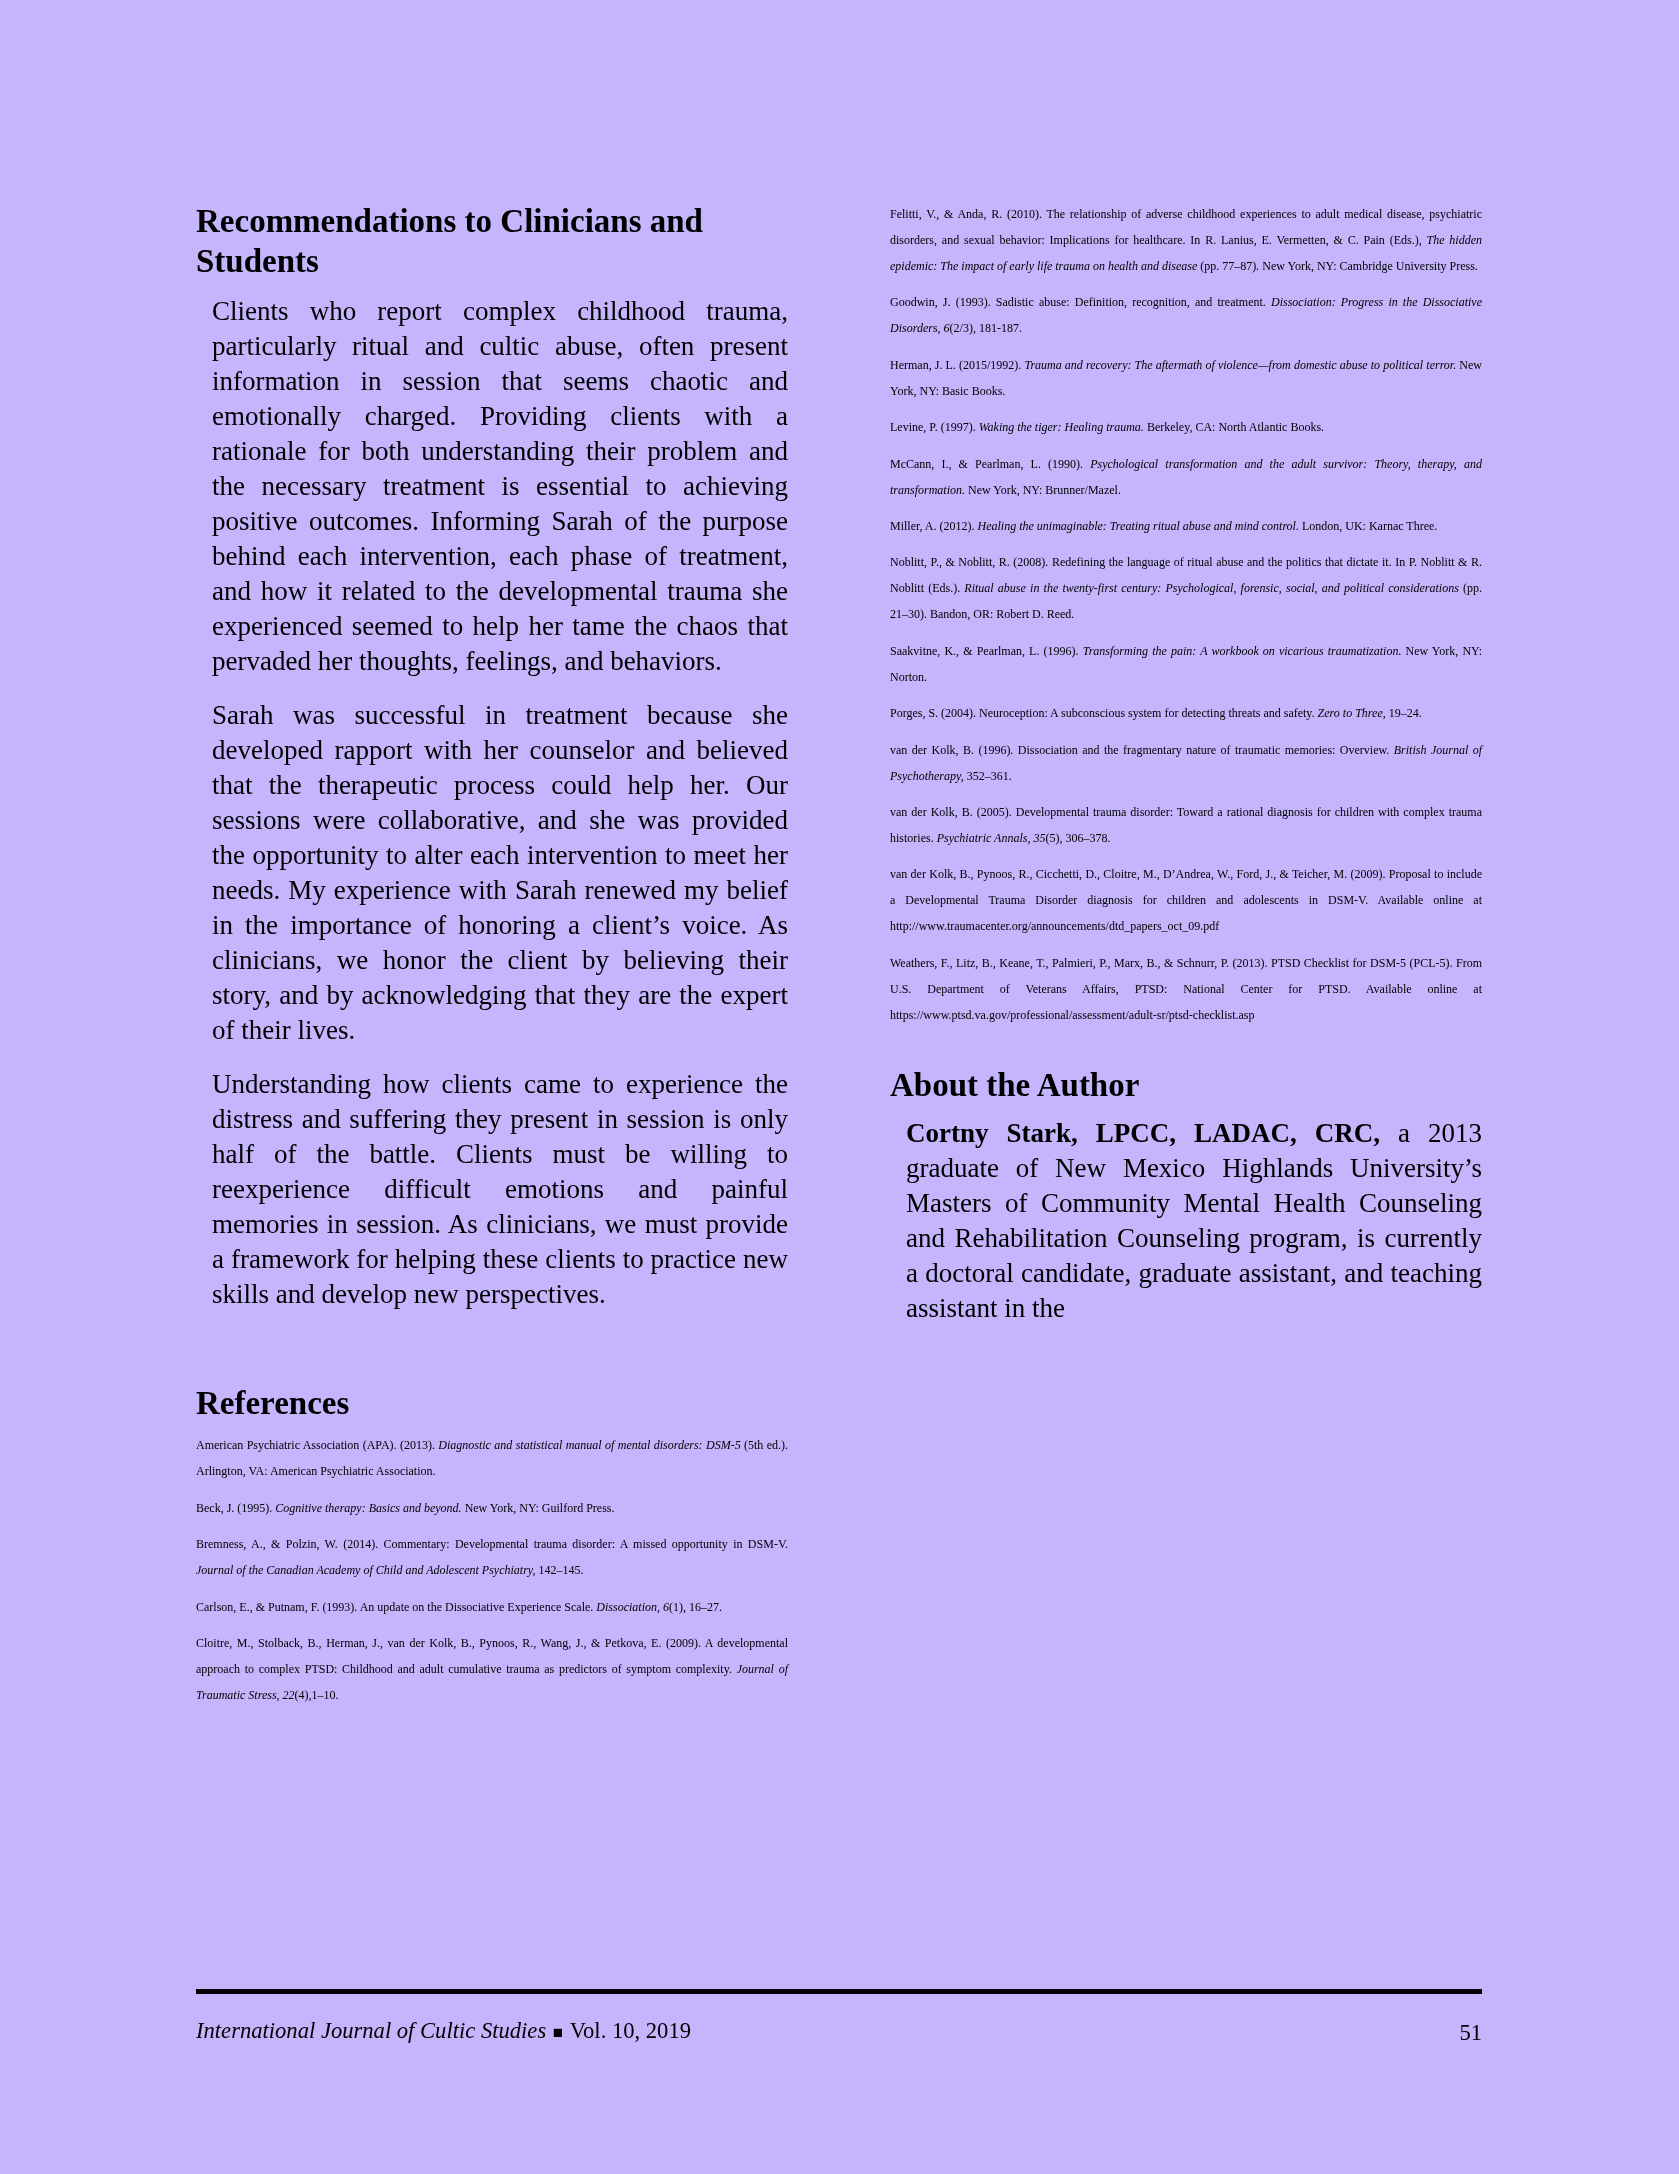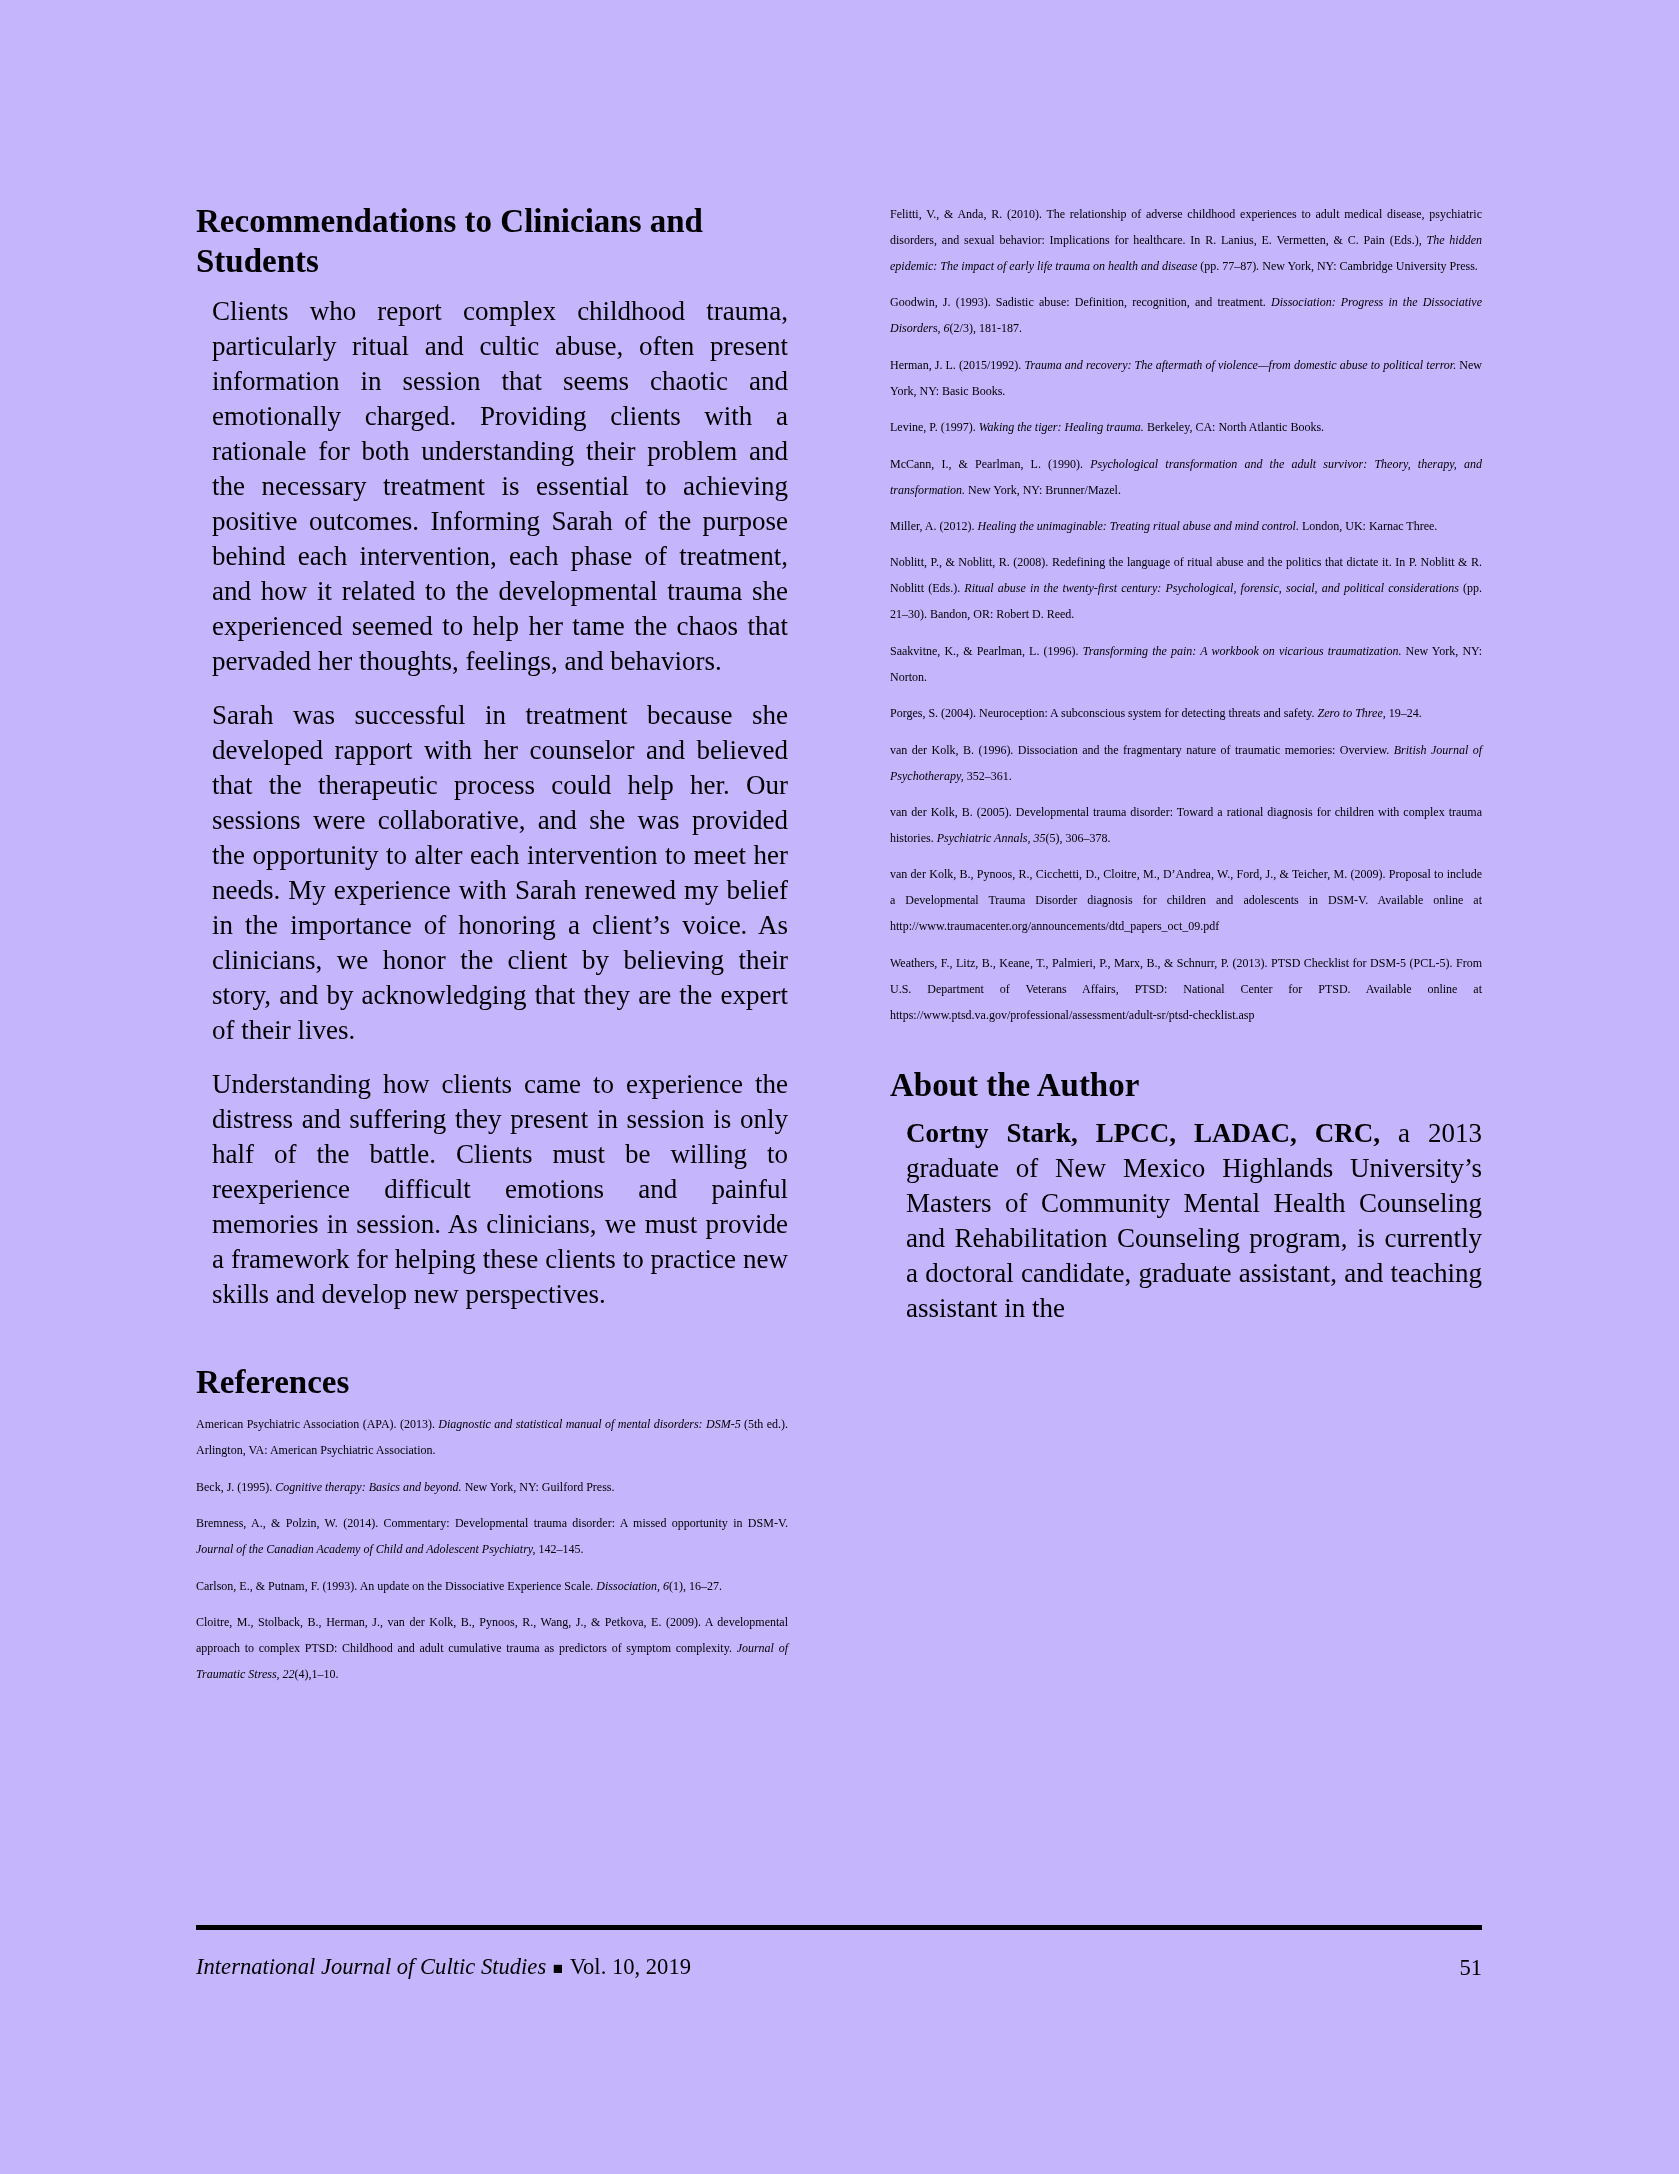--- a/index.html
+++ b/index.html
@@ -18,32 +18,32 @@
   }
   .col { width:592px; flex:0 0 592px; }
   .section-heading {
     font-size:33px; line-height:40px; font-weight:bold;
     margin:0 0 13px 0; text-align:left;
   }
   .body-para {
     font-size:27px; line-height:35px;
     text-align:justify; margin:0 0 19px 16px;
   }
-  .refs-heading { margin-top:50px; margin-bottom:9.4px; }
+  .refs-heading { margin-top:71px; margin-bottom:9.4px; }
   .ref {
     font-size:12px; line-height:26px;
     text-align:justify; margin:0 0 10.4px 0;
   }
   .about-heading { margin-top:37px; margin-bottom:11.3px; }
   .author-para b { font-weight:bold; }
   .footer {
-    position:absolute; left:196px; top:1925px; width:1286px;
+    position:absolute; left:196px; top:1989px; width:1286px;
     border-top:5.6px solid #000000;
     padding-top:22.6px;
-    display:flex; justify-content:space-between; align-items:center;
+    display:flex; justify-content:space-between; align-items:flex-end;
     font-size:22.6px; line-height:28px;
   }
   .journal-name { font-style:italic; }
   .sep-square { font-size:17px; padding:0 6.6px; }
   i { font-style:italic; }
 </style>
 </head>
 <body>
 
 <div class="page">

